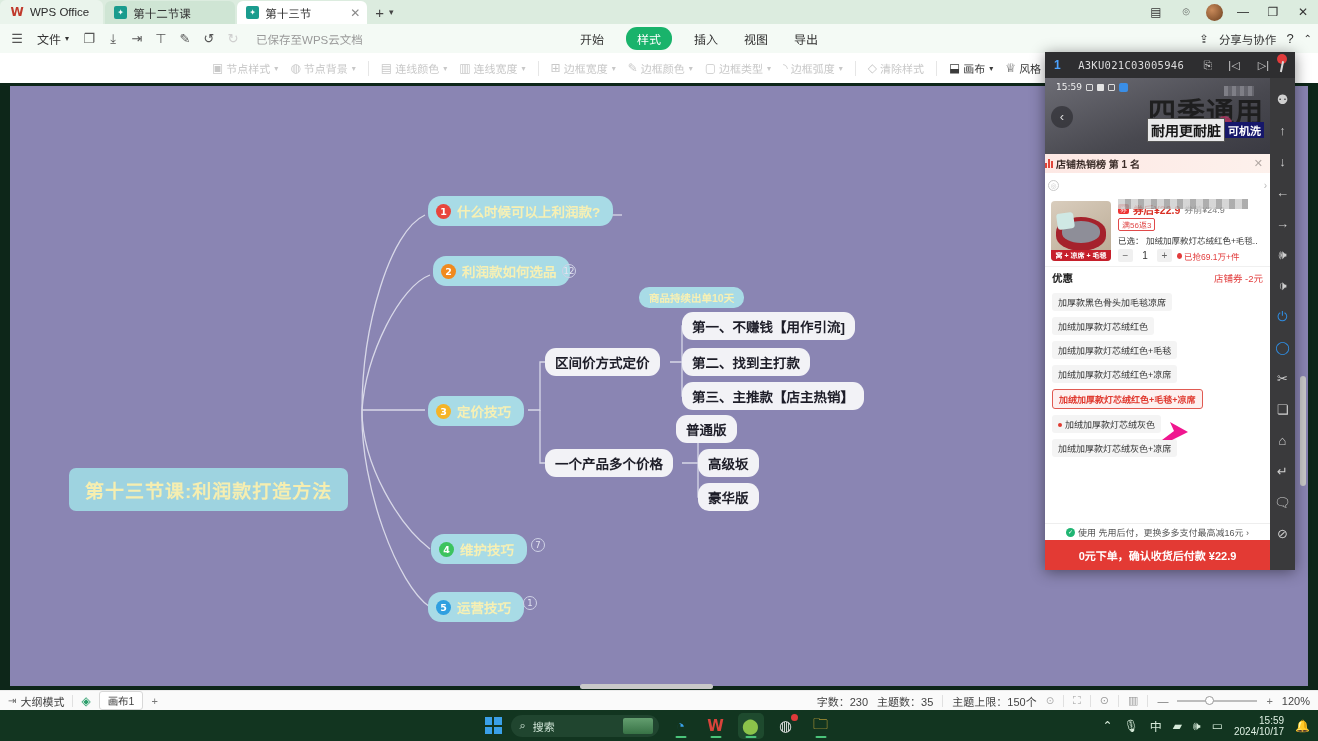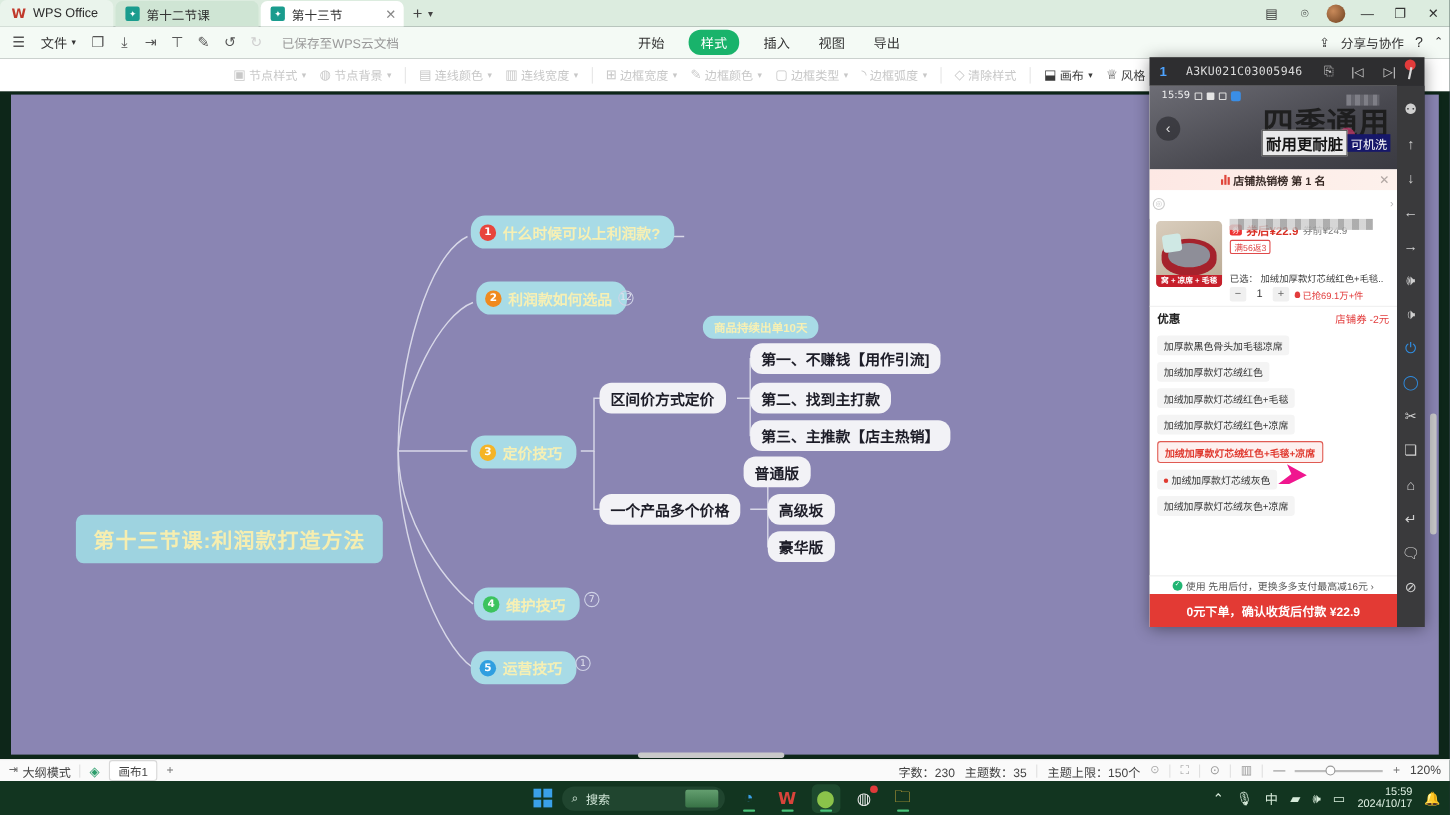--- a/index.html
+++ b/index.html
@@ -271,33 +271,33 @@
     color:#1b1b1b; letter-spacing:1px; opacity:.92;
   }
   .hero-tags {
     position:absolute; right:6px; top:40px; display:flex; align-items:center; gap:0;
   }
   .hero-tags .t1 {
     background:#e9e9ea; color:#151515; font-size:14px; font-weight:bold;
     padding:1px 3px; border:1px solid #555;
   }
   .hero-tags .t2 {
-    background:#16176a; color:#fff; font-size:11px; font-weight:normal;
+    background:#16176a; color:#fff; font-size:11px; font-weight:bold;
     padding:0 3px;
   }
   .hero-blur {
     position:absolute; right:16px; top:8px; width:30px; height:10px;
     background:repeating-linear-gradient(90deg,#8b8b93 0 4px,#6a6a72 4px 8px);
     opacity:.8;
   }
   .hero-circ { position:absolute; right:38px; top:38px; width:15px; height:15px;
     border-radius:50%; background:#c23a6a; opacity:.75; }
 
   .rank-bar {
-    position:relative; display:flex; align-items:center; justify-content:center;
+    position:relative; display:flex; align-items:center; 
     height:19px; background:linear-gradient(90deg,#fde8e4,#fdf1ec);
     font-size:10px; color:#3a2c28; font-weight:bold; gap:3px;
   }
   .rank-bar .bars { display:inline-flex; align-items:flex-end; gap:1px; height:9px; }
   .rank-bar .bars i { width:2px; background:#e0453a; display:block; }
   .rank-bar .x { position:absolute; right:7px; color:#b2a8a4; font-size:11px; font-weight:normal; }
 
   .prod-blur {
     position:relative; height:26px; background:#fff; padding:4px 14px 0 14px;
   }
@@ -345,21 +345,21 @@
   .price-line .pb { color:#7a7a7a; font-size:9px; }
   .price-line .mask {
     position:absolute; left:0; top:-3px; width:130px; height:10px;
     background:repeating-linear-gradient(90deg,#cfcfcf 0 7px,#9f9f9f 7px 13px);
     opacity:.85;
   }
   .full-red {
     display:inline-block; margin-top:2px; border:1px solid #e04a4a; color:#e04a4a;
     font-size:8px; padding:0 3px; border-radius:2px;
   }
-  .chosen { margin-top:15px; font-size:8.5px; color:#3a3a3a; overflow:hidden;
+  .chosen { margin-top:3px; font-size:8.5px; color:#3a3a3a; overflow:hidden;
     text-overflow:ellipsis; white-space:nowrap; }
   .qty-line { display:flex; align-items:center; gap:5px; margin-top:3px; }
   .qbtn {
     width:15px; height:13px; background:#f0f0f0; border-radius:2px;
     text-align:center; line-height:13px; font-size:10px; color:#666;
   }
   .qnum { font-size:10px; color:#333; width:14px; text-align:center; }
   .sold { color:#e23c3c; font-size:8.5px; display:flex; align-items:center; gap:2px; }
   .sold .fire { width:5px; height:6px; background:#e23c3c; border-radius:50% 50% 50% 50%/60% 60% 40% 40%; }
 

